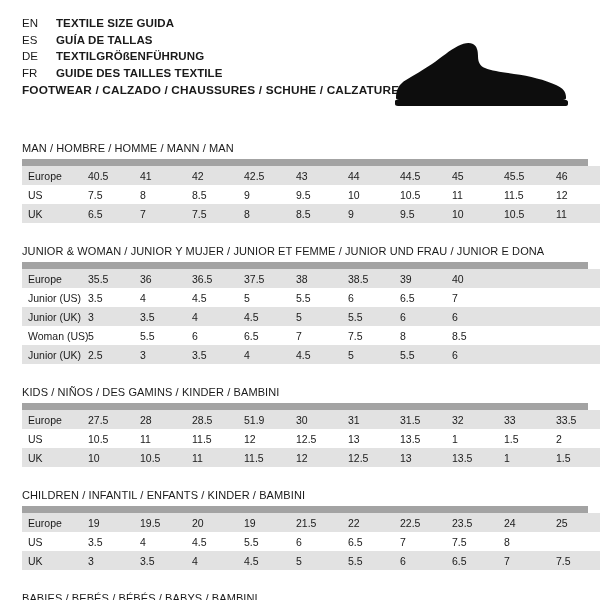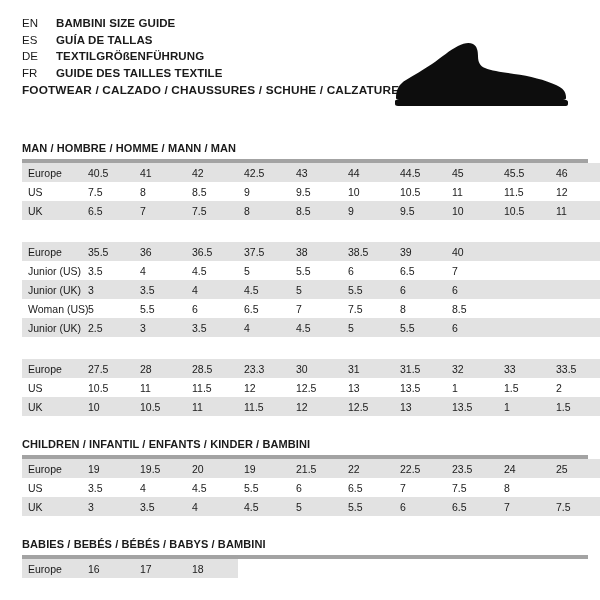--- a/index.html
+++ b/index.html
@@ -57,24 +57,24 @@
     font-weight: bold;
     letter-spacing: 0.15px;
   }
 
   
   .section { margin-top: 22px; }
   .section.first { margin-top: 30px; }
 
   .section-title {
     font-size: 11px;
-    font-weight: bold;
+    font-weight: normal;
     letter-spacing: 0.1px;
     padding-bottom: 5px;
-    border-bottom: 4px solid #a3a3a3;
+    border-bottom: 7px solid #a3a3a3;
     margin-bottom: 0;
   }
 
   table.size {
     border-collapse: collapse;
     width: 100%;
     font-size: 10.5px;
     table-layout: fixed;
   }
   table.size td {
@@ -96,21 +96,21 @@
 </head>
 <body>
 
 <div class="page">
 
   <div class="header">
     <table class="lang-table">
       <tbody>
           <tr>
         <td class="lang-code">EN</td>
-        <td class="lang-title">BAMBINI SIZE GUIDE</td>
+        <td class="lang-title">TEXTILE SIZE GUIDA</td>
       </tr>
       <tr>
         <td class="lang-code">ES</td>
         <td class="lang-title">GUÍA DE TALLAS</td>
       </tr>
       <tr>
         <td class="lang-code">DE</td>
         <td class="lang-title">TEXTILGRÖßENFÜHRUNG</td>
       </tr>
       <tr>
@@ -169,20 +169,21 @@
         <td class="v">9.5</td>
         <td class="v">10</td>
         <td class="v">10.5</td>
         <td class="v">11</td>
       </tr>
     </tbody>
       </table>
   </div>
 
   <div class="section">
+    <div class="section-title">JUNIOR &amp; WOMAN / JUNIOR Y MUJER / JUNIOR ET FEMME / JUNIOR UND FRAU / JUNIOR E DONA</div>
     <table class="size">
       <tbody>
           <tr class="shaded">
         <td class="label">Europe</td>
         <td class="v">35.5</td>
         <td class="v">36</td>
         <td class="v">36.5</td>
         <td class="v">37.5</td>
         <td class="v">38</td>
         <td class="v">38.5</td>
@@ -241,28 +242,29 @@
         <td class="v">5.5</td>
         <td class="v">6</td>
         <td class="v"></td>
         <td class="v"></td>
       </tr>
     </tbody>
       </table>
   </div>
 
   <div class="section">
+    <div class="section-title">KIDS / NIÑOS / DES GAMINS / KINDER / BAMBINI</div>
     <table class="size">
       <tbody>
           <tr class="shaded">
         <td class="label">Europe</td>
         <td class="v">27.5</td>
         <td class="v">28</td>
         <td class="v">28.5</td>
-        <td class="v">23.3</td>
+        <td class="v">51.9</td>
         <td class="v">30</td>
         <td class="v">31</td>
         <td class="v">31.5</td>
         <td class="v">32</td>
         <td class="v">33</td>
         <td class="v">33.5</td>
       </tr>
       <tr>
         <td class="label">US</td>
         <td class="v">10.5</td>

